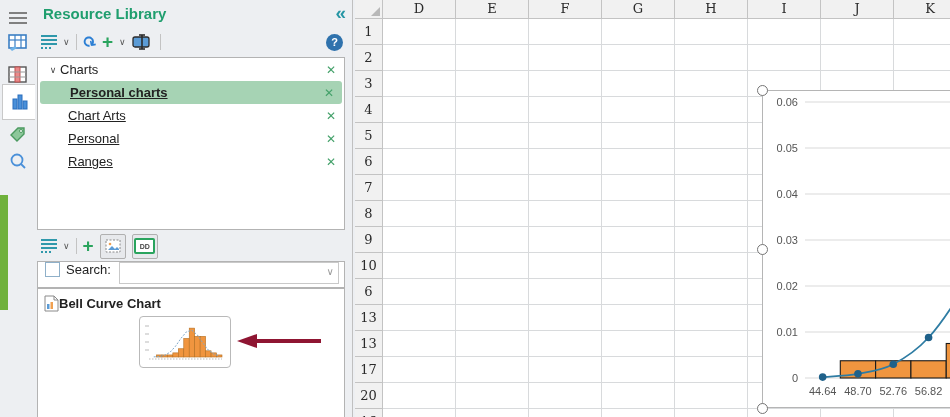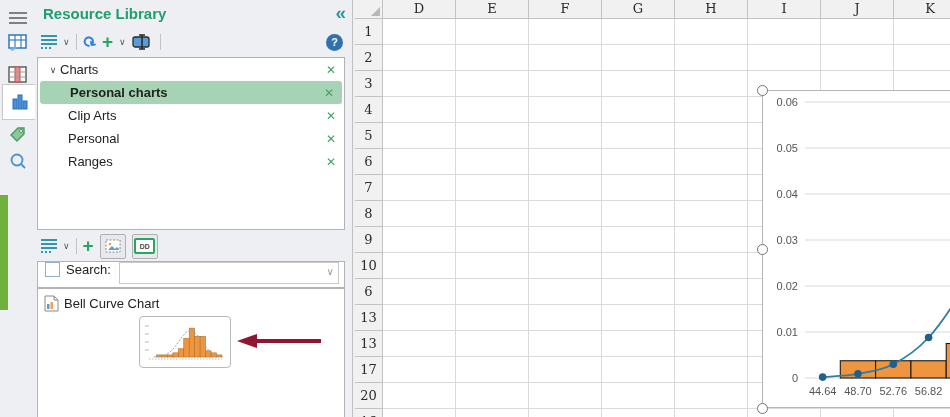--- a/index.html
+++ b/index.html
@@ -30,34 +30,34 @@
   .help{margin-left:auto;margin-right:4px;width:17px;height:17px;border-radius:50%;background:#2f72ad;color:#fff;
         font-size:11px;font-weight:bold;display:flex;align-items:center;justify-content:center;}
   .press-btn{border:1px solid #b0b0b0;background:#e7e9ec;border-radius:2px;width:24px;height:23px;
         display:flex;align-items:center;justify-content:center;}
   .dd-box{border:2px solid #2aa45e;border-radius:2px;width:17px;height:12px;font-size:7px;font-weight:bold;color:#444;
         display:flex;align-items:center;justify-content:center;letter-spacing:0px;background:#fff;}
   
   #tree{position:absolute;left:2px;top:57px;width:308px;height:173px;background:#fff;border:1px solid #b3b3b3;box-sizing:border-box;}
   .tree-item{position:relative;height:23px;display:flex;align-items:center;}
   .tree-item .tw{width:14px;margin-left:8px;font-size:9px;color:#444;text-align:center;}
-  .tree-item.child .tlabel{margin-left:30px;}
+  .tree-item.child .tlabel{margin-left:30px;text-decoration:underline;}
   .tree-item .xbtn{position:absolute;right:8px;color:#44a16a;font-size:12px;font-weight:bold;}
   .tree-item.sel{background:#a6d3b4;border-radius:3px;margin:0 2px;}
   .tree-item.sel .tlabel{font-weight:bold;}
   
   #searchrow{position:absolute;left:2px;top:261px;width:308px;height:27px;background:#fff;border:1px solid #b3b3b3;
       box-sizing:border-box;display:flex;}
   #searchrow .cb{width:13px;height:13px;border:1px solid #8fb0c9;background:#fff;margin-left:7px;}
   #searchrow .slabel{margin-left:6px;}
   #searchrow .combo{position:relative;margin-left:8px;width:218px;height:20px;border:1px solid #c9c9c9;background:#fff;}
   #searchrow .combo .cchev{position:absolute;right:4px;top:3px;font-size:10px;color:#999;}
   
   #liblist{position:absolute;left:2px;top:288px;width:308px;height:129px;background:#fff;border:1px solid #b3b3b3;border-bottom:none;box-sizing:border-box;}
-  #lib-item{position:absolute;left:6px;top:6px;display:flex;align-items:center;gap:5px;}
+  #lib-item{position:absolute;left:6px;top:6px;display:flex;align-items:center;font-weight:bold;}
   #thumb{position:absolute;left:101px;top:27px;width:90px;height:50px;border:1px solid #b9b9b9;border-radius:4px;background:#fff;
       display:flex;align-items:center;justify-content:center;}
   #annot-arrow{position:absolute;left:199px;top:45px;width:84px;height:14px;}
   
   #sheet{position:absolute;left:355px;top:0;width:595px;height:417px;background:#fff;overflow:hidden;}
   #corner{position:absolute;left:0;top:0;width:28px;height:19px;background:#f1f1f1;border-right:1px solid #c3c3c3;border-bottom:1px solid #c3c3c3;box-sizing:border-box;}
   #corner:after{content:"";position:absolute;right:2px;bottom:2px;border-left:9px solid transparent;border-bottom:9px solid #b8b8b8;}
   #colheads{position:absolute;left:28px;top:0;height:19px;width:567px;}
   .colhead{position:absolute;top:0;height:19px;background:#f1f1f1;border-right:1px solid #c3c3c3;border-bottom:1px solid #c3c3c3;
       box-sizing:border-box;text-align:center;font-family:"DejaVu Serif","Liberation Serif",serif;font-size:13px;color:#2b2b2b;line-height:18px;}
@@ -154,21 +154,21 @@
       <div class="tree-item">
         <span class="tw">∨</span>
         <span class="tlabel">Charts</span>
         <span class="xbtn">✕</span>
       </div>
       <div class="tree-item child sel">
         <span class="tlabel">Personal charts</span>
         <span class="xbtn">✕</span>
       </div>
       <div class="tree-item child">
-        <span class="tlabel">Clip Arts</span>
+        <span class="tlabel">Chart Arts</span>
         <span class="xbtn">✕</span>
       </div>
       <div class="tree-item child">
         <span class="tlabel">Personal</span>
         <span class="xbtn">✕</span>
       </div>
       <div class="tree-item child">
         <span class="tlabel">Ranges</span>
         <span class="xbtn">✕</span>
       </div>

